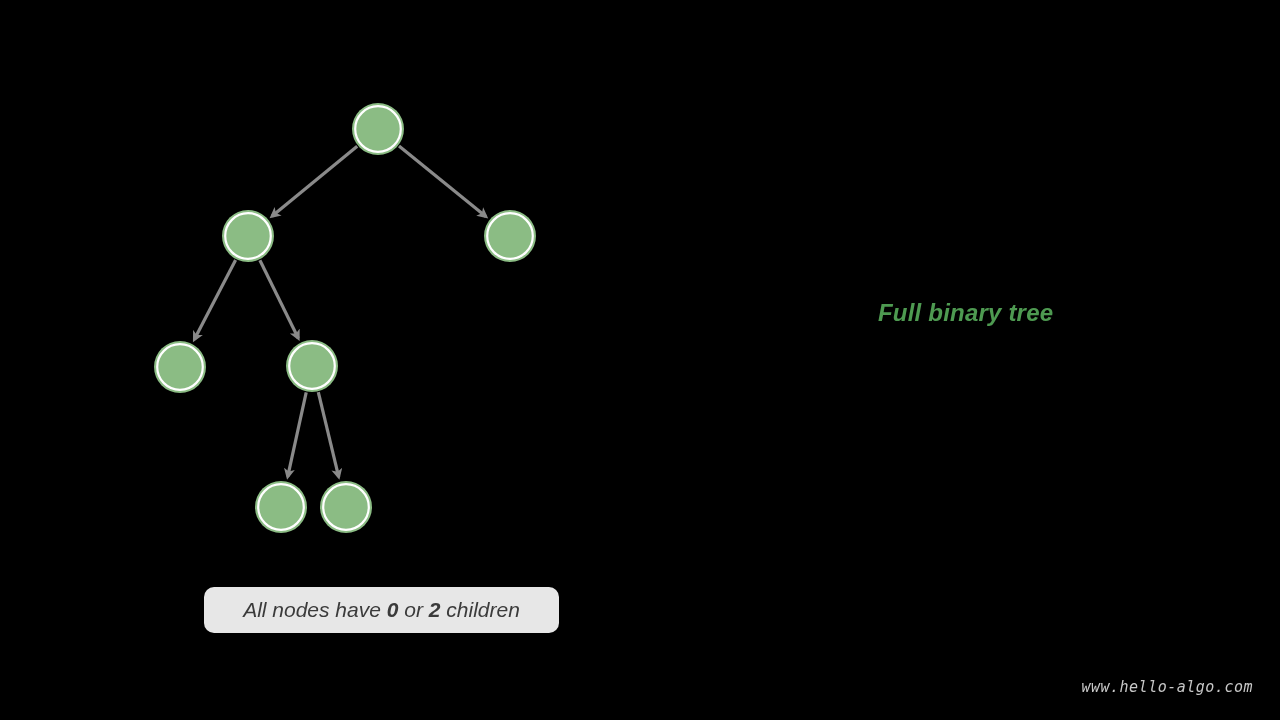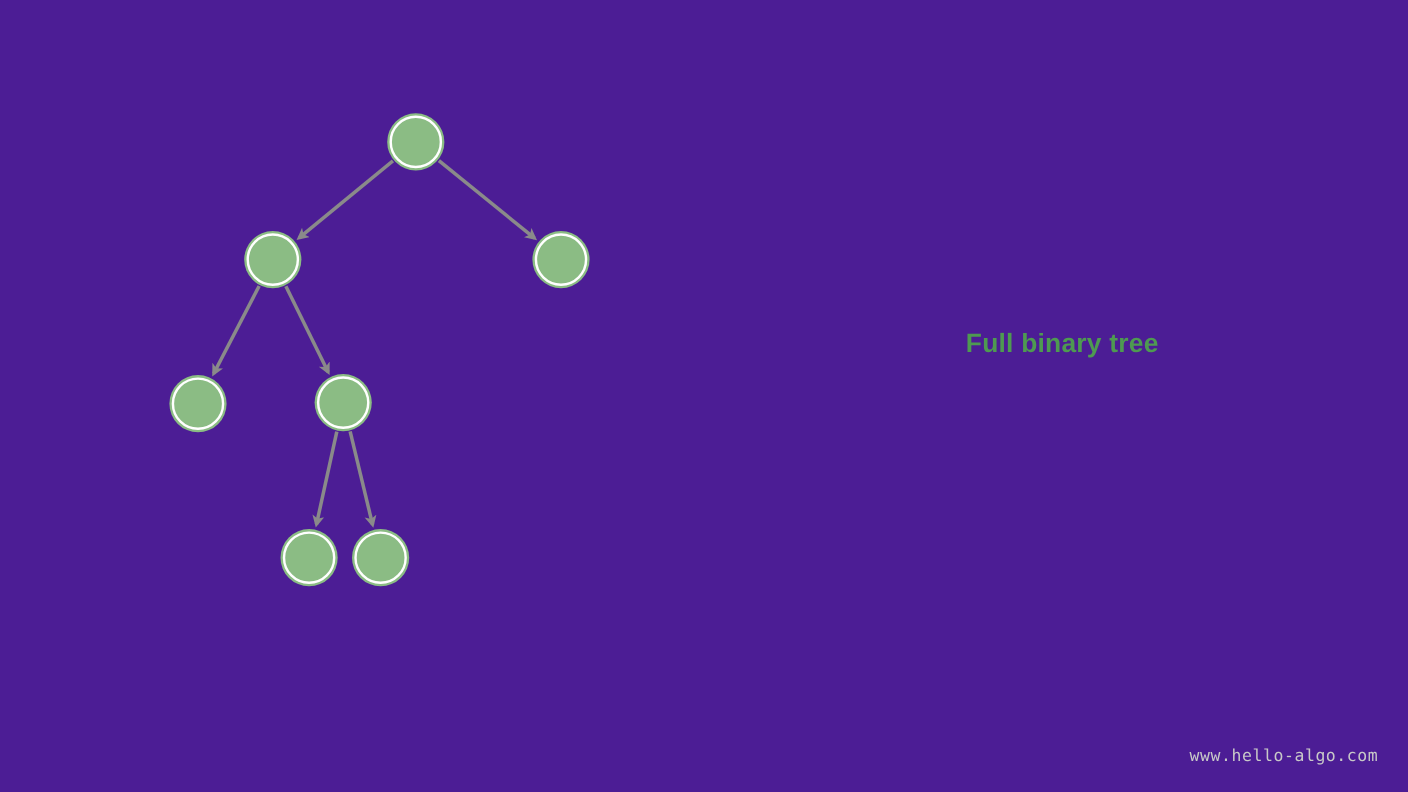--- a/index.html
+++ b/index.html
@@ -51,21 +51,21 @@
     bottom: 24px;
     font-family: "DejaVu Sans Mono", monospace;
     font-size: 15px;
     letter-spacing: 0.5px;
     white-space: nowrap;
   }
 </style>
 </head>
 <body>
 
-<div class="stage" style="background: #4c1d95;">
+<div class="stage" style="background: #000000; font-style: italic;">
 
   <svg id="tree-svg" class="tree-svg" width="1280" height="720" viewBox="0 0 1280 720">
     <defs>
       <marker id="arrow-head" markerUnits="userSpaceOnUse" markerWidth="12" markerHeight="12" refX="8" refY="5.5" orient="auto">
         <path id="arrow-head-path" d="M0,0 L11,5.5 L0,11 L2.8,5.5 Z" fill="#8a8a8a"></path>
       </marker>
     </defs>
     <g id="edges-layer">
         <line x1="357.2" y1="146.2" x2="271.9" y2="216.3" stroke="#8a8a8a" stroke-width="3.2" marker-end="url(#arrow-head)"></line>
         <line x1="399.0" y1="146.0" x2="485.9" y2="216.5" stroke="#8a8a8a" stroke-width="3.2" marker-end="url(#arrow-head)"></line>
@@ -101,16 +101,17 @@
         </g>
         <g>
           <circle cx="346" cy="507" r="26" fill="#8bbc84"></circle>
           <circle cx="346" cy="507" r="22.8" fill="none" stroke="#ffffff" stroke-width="2.2"></circle>
         </g>
       </g>
   </svg>
 
   <div class="diagram-title" style="color: rgb(78, 154, 81);">Full binary tree</div>
 
+  <div class="caption-box" style="background: rgb(231, 231, 231); color: rgb(59, 59, 59);"><span>All nodes have </span><b>0</b><span> or </span><b>2</b><span> children</span></div>
 
   <div class="watermark" style="color: rgb(200, 200, 200); text-align: right;">www.hello-algo.com</div>
 
 </div>
 
 </body></html>

